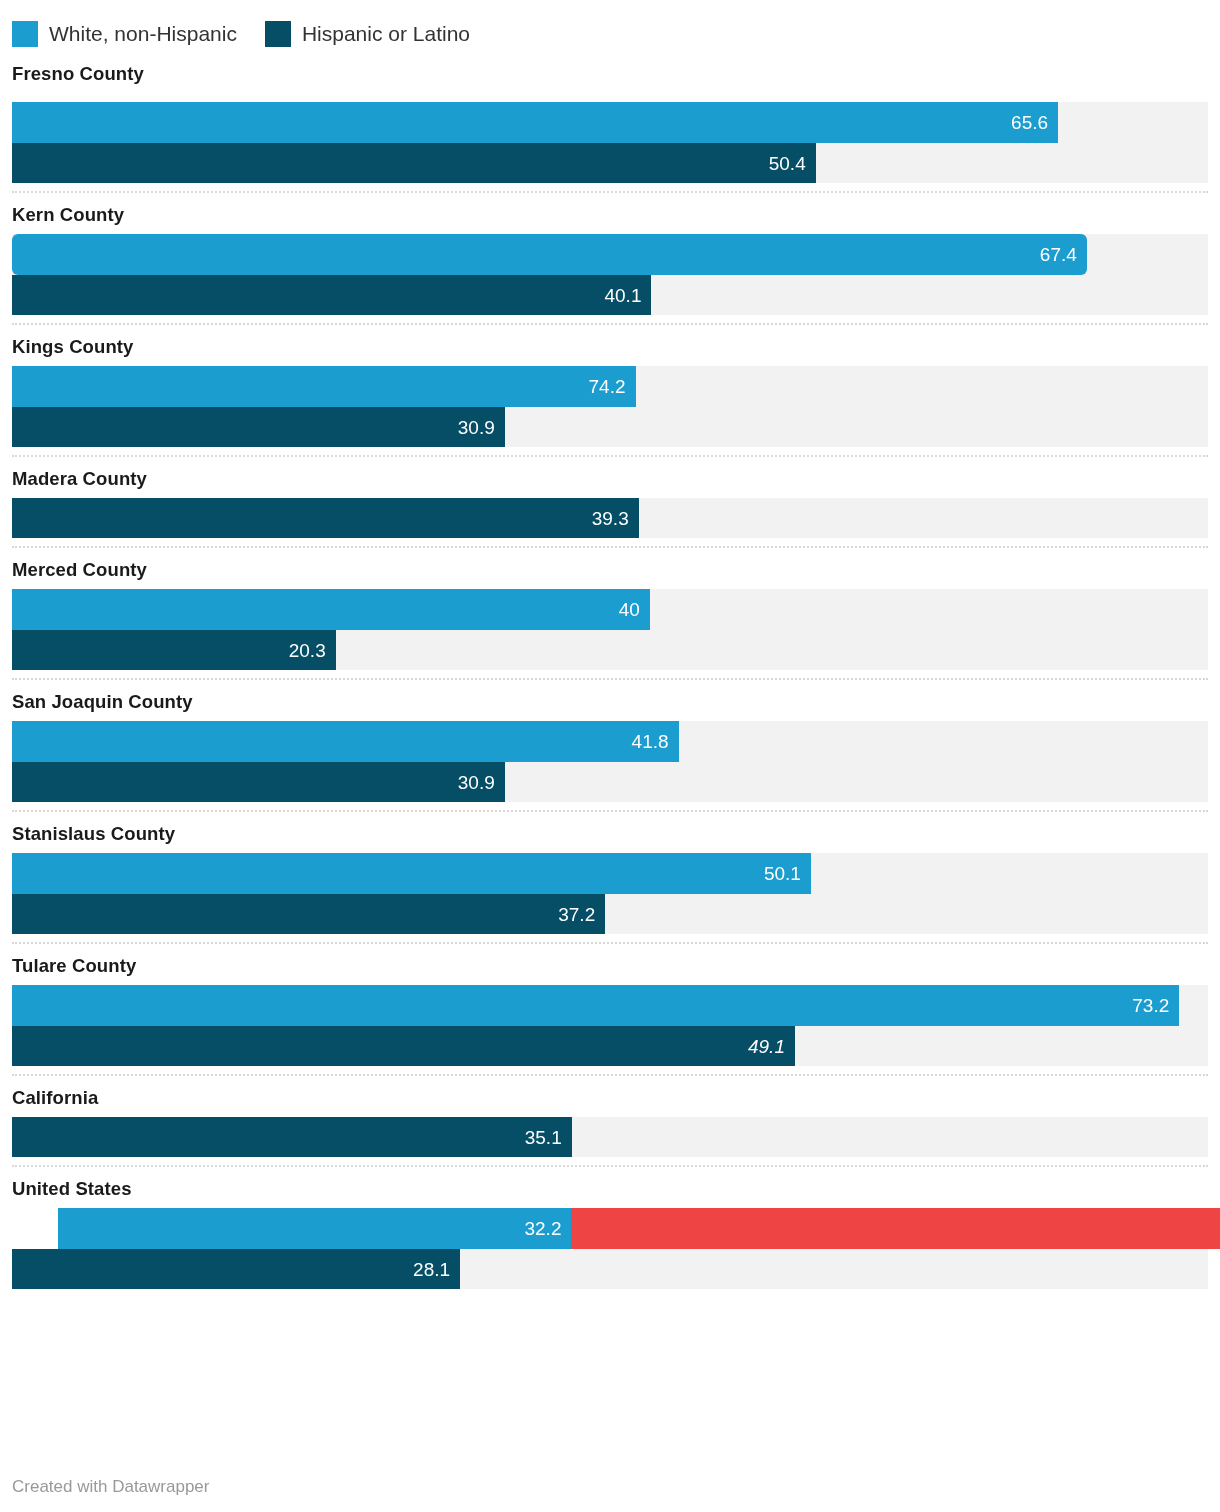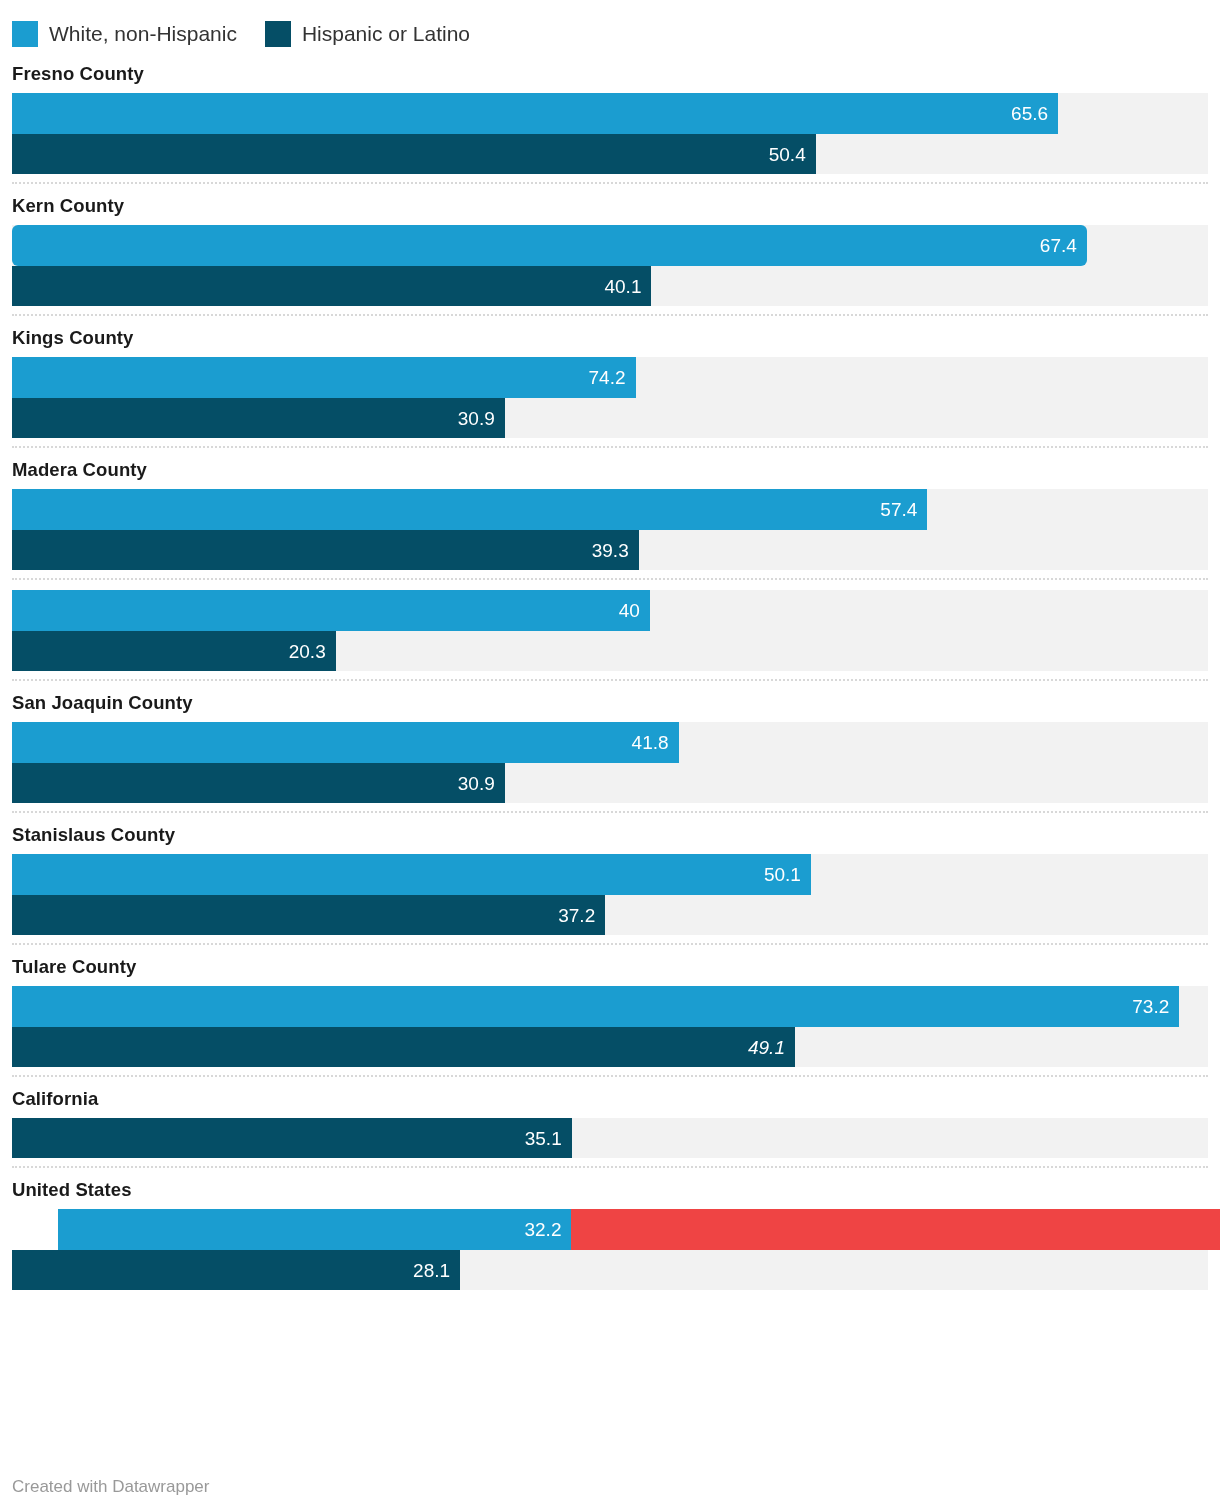--- a/index.html
+++ b/index.html
@@ -117,21 +117,21 @@
     </div>
     <div class="legend-item">
       <span class="legend-swatch" style="background: rgb(5, 78, 102);"></span>
       <span class="legend-label">Hispanic or Latino</span>
     </div>
   </div>
 
   <div class="groups" id="groups">
       <div class="group">
         <div class="group-label">Fresno County</div>
-        <div class="bar-track" style="background: rgb(242, 242, 242);">
+        <div class="bar-track" style="background: rgb(242, 242, 242); margin-top: 9px;">
           <div class="bar-fill" style="background: rgb(27, 157, 208); width: 87.4667%;">
             <span class="bar-value">65.6</span>
           </div>
         </div>
         <div class="bar-track second" style="background: rgb(242, 242, 242);">
           <div class="bar-fill" style="background: rgb(5, 78, 102); width: 67.2%;">
             <span class="bar-value">50.4</span>
           </div>
         </div>
       </div>
@@ -159,33 +159,29 @@
         </div>
         <div class="bar-track second" style="background: rgb(242, 242, 242);">
           <div class="bar-fill" style="background: rgb(5, 78, 102); width: 41.2%;">
             <span class="bar-value">30.9</span>
           </div>
         </div>
       </div>
       <div class="separator" style="border-top-color: rgb(216, 216, 216);"></div>
       <div class="group">
         <div class="group-label">Madera County</div>
-        <div class="bar-track" style="background: rgb(242, 242, 242);">
-          <div class="bar-fill" style="background: rgb(27, 157, 208); width: 76.5333%;">
-            <span class="bar-value">57.4</span>
-          </div>
-        </div>
         <div class="bar-track second" style="background: rgb(242, 242, 242);">
           <div class="bar-fill" style="background: rgb(5, 78, 102); width: 52.4%;">
             <span class="bar-value">39.3</span>
           </div>
         </div>
       </div>
       <div class="separator" style="border-top-color: rgb(216, 216, 216);"></div>
       <div class="group">
+        <div class="group-label">Merced County</div>
         <div class="bar-track" style="background: rgb(242, 242, 242);">
           <div class="bar-fill" style="background: rgb(27, 157, 208); width: 53.3333%;">
             <span class="bar-value">40</span>
           </div>
         </div>
         <div class="bar-track second" style="background: rgb(242, 242, 242);">
           <div class="bar-fill" style="background: rgb(5, 78, 102); width: 27.0667%;">
             <span class="bar-value">20.3</span>
           </div>
         </div>

